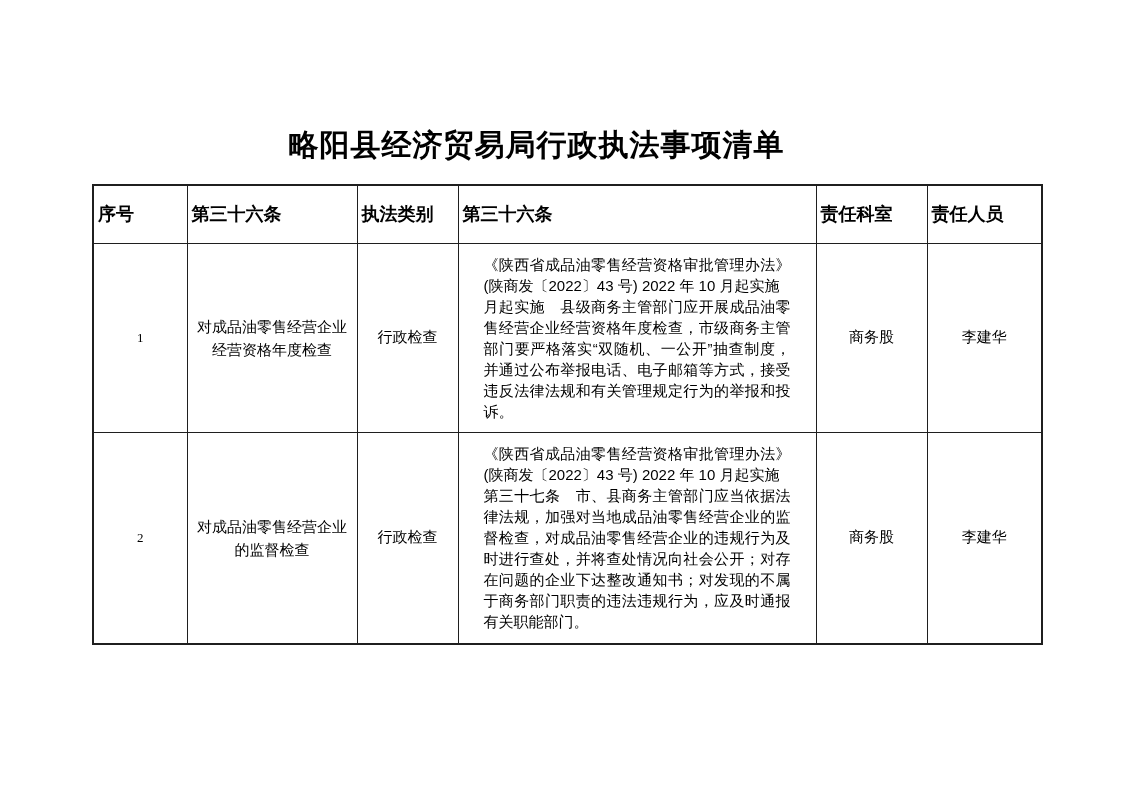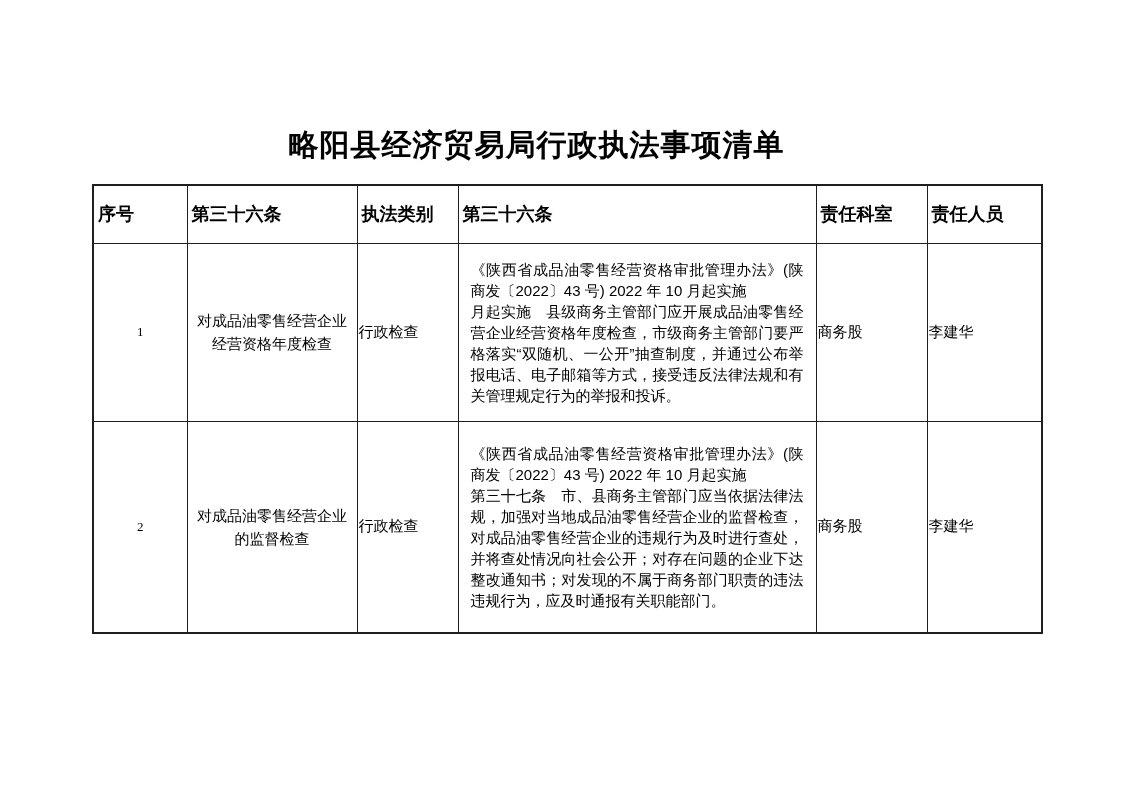--- a/index.html
+++ b/index.html
@@ -57,26 +57,27 @@
     font-size: 13px;
     font-family: "Liberation Serif", serif;
   }
   td.c-name {
     font-size: 15px;
     line-height: 23px;
     padding: 0 9px;
     text-align: center;
   }
   td.c-cat, td.c-dept, td.c-person {
+    text-align: center;
     font-size: 15px;
   }
   td.c-basis {
     font-size: 15px;
     line-height: 21px;
-    padding: 10px 12px;
+    padding: 10px 25px;
     text-align: justify;
   }
   td.c-basis .basis-source { margin: 0; }
   td.c-basis .basis-text { margin: 0; }
 </style>
 </head>
 <body>
 
 <div class="page">
 

